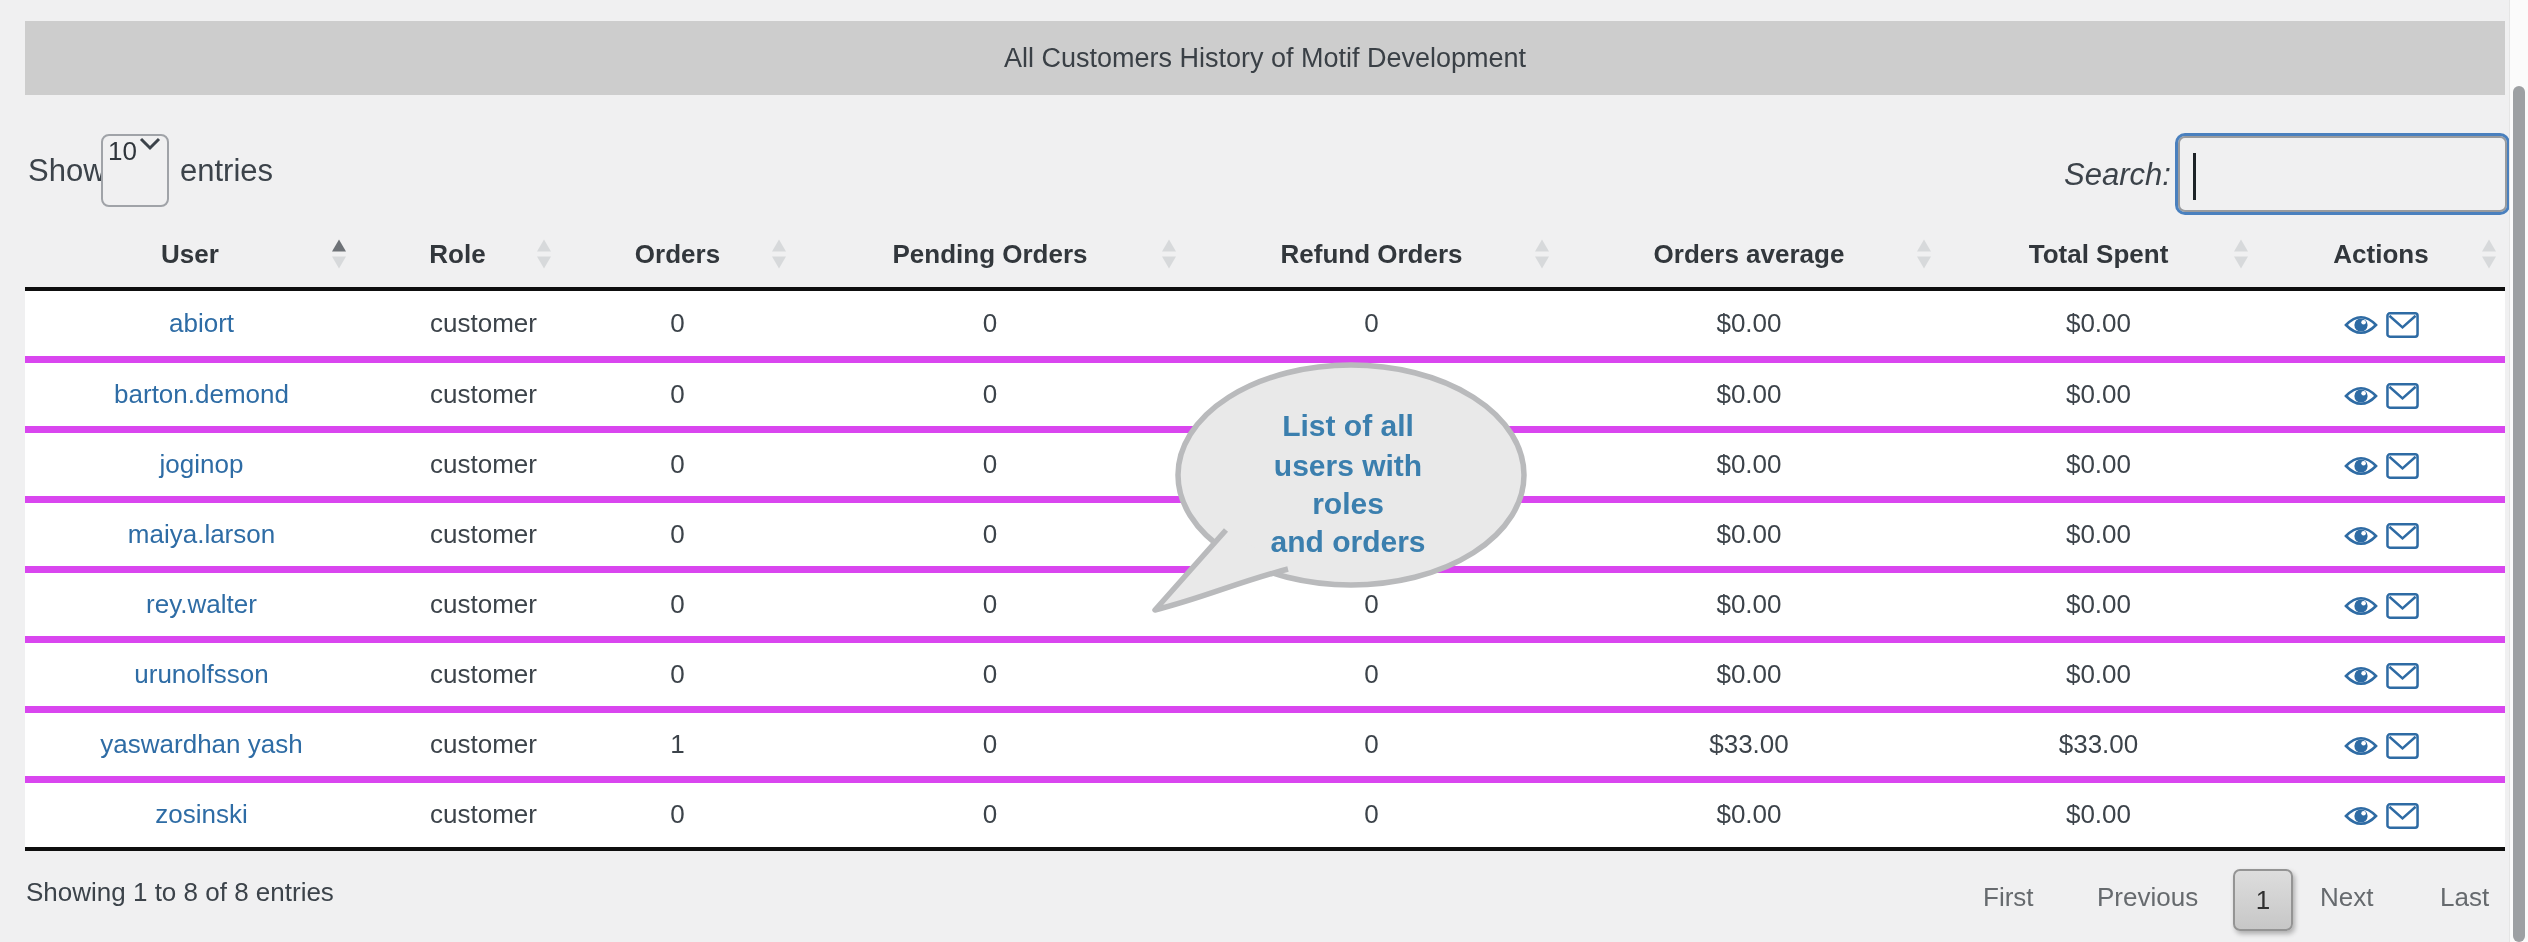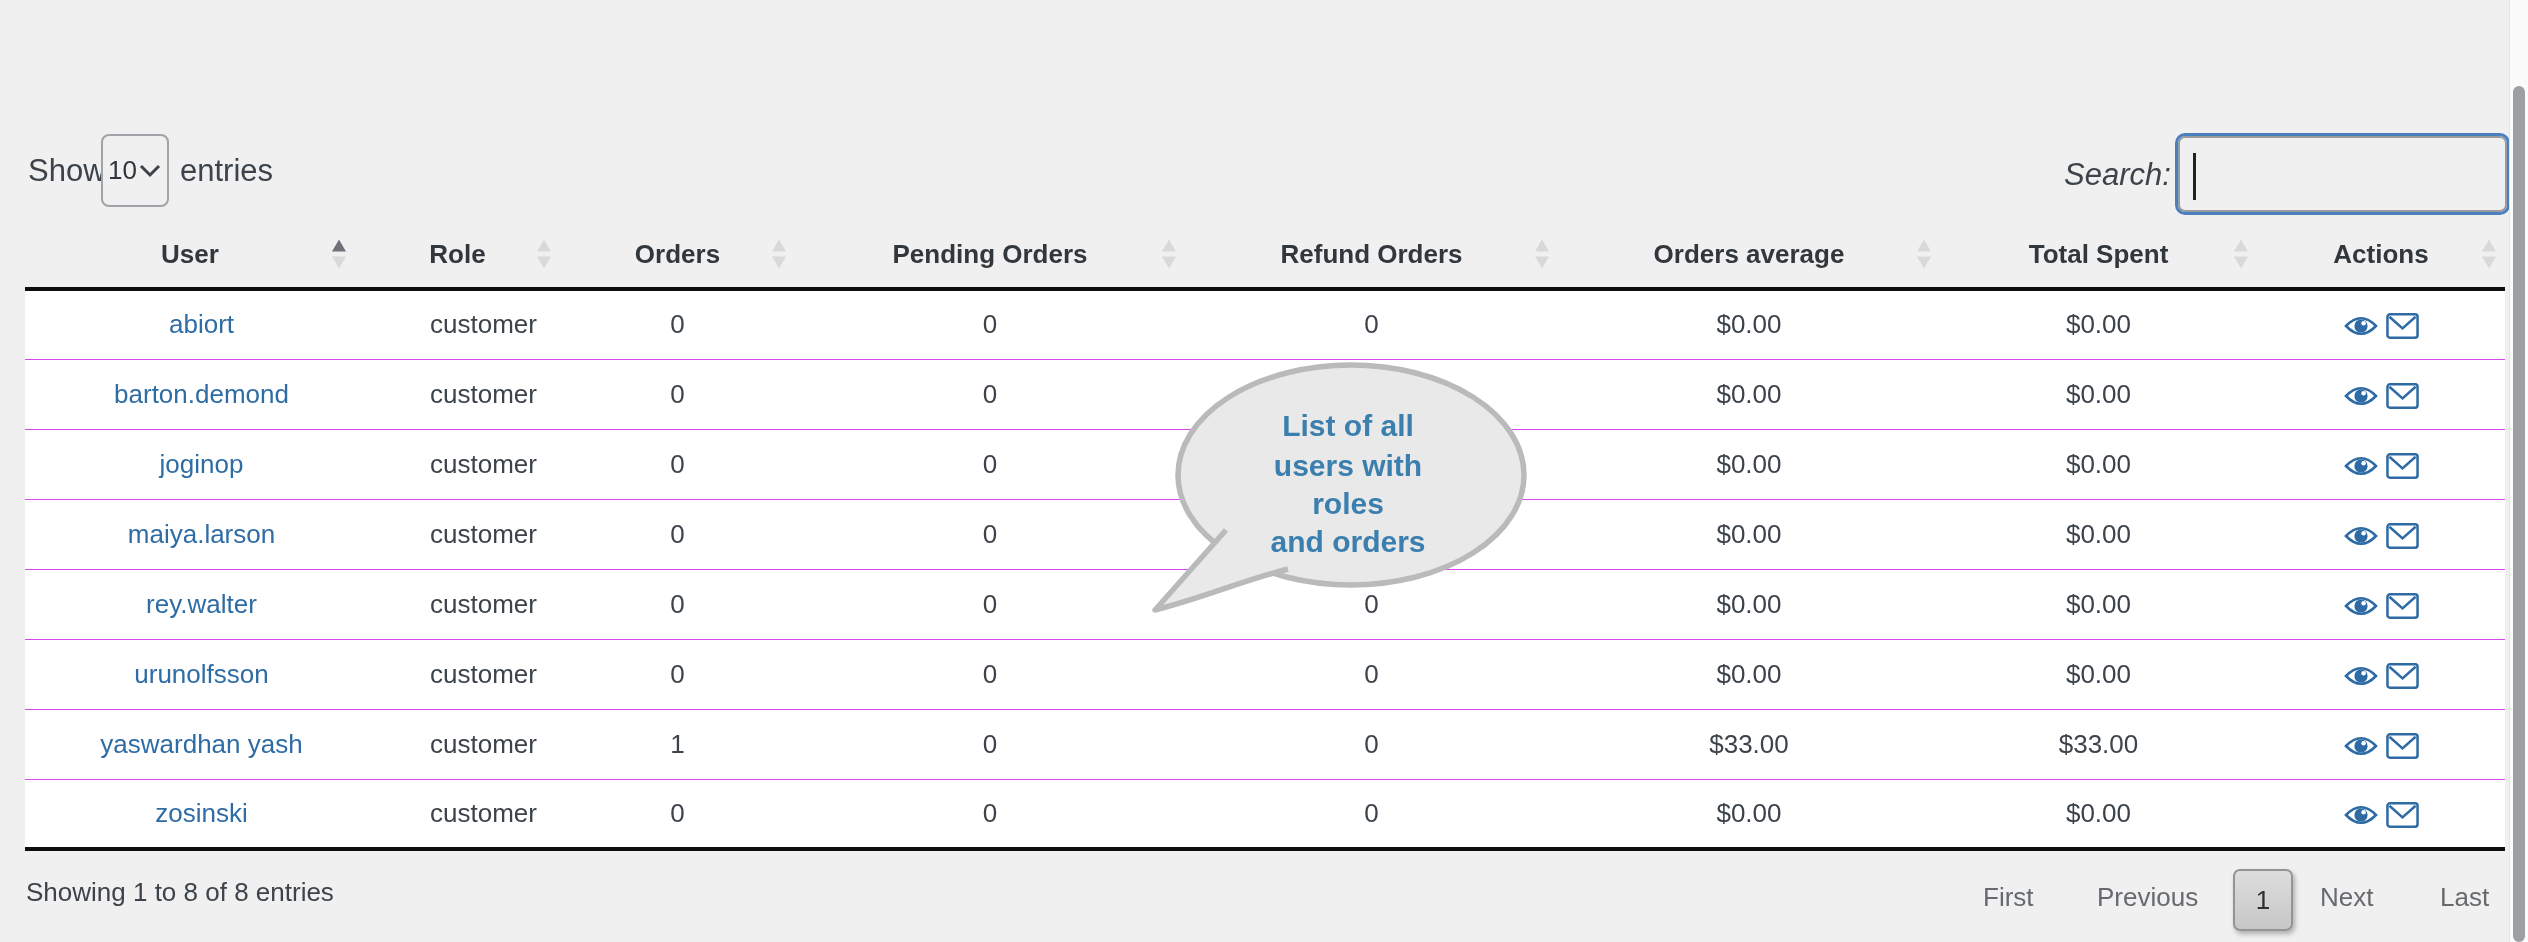--- a/index.html
+++ b/index.html
@@ -24,21 +24,21 @@
   
   .show-label, .entries-label, .search-label {
     position: absolute; font-size: 31px; color: #3c434a; line-height: 30px;
   }
   .show-label { left: 28px; top: 156px; }
   .entries-label { left: 180px; top: 156px; }
   .page-size {
     position: absolute; left: 101px; top: 134px;
     width: 68px; height: 73px;
     border: 2px solid #a0a3a8; border-radius: 8px;
-    display: flex; align-items: center; justify-content: center; gap: 1px;
+    display: flex; justify-content: center; gap: 1px;
     font-size: 26px; color: #2f353b; background: #f0f0f1;
     cursor: pointer;
   }
   .search-label { left: 2064px; top: 160px; width: 100px; font-style: italic; }
   .search-box {
     position: absolute; left: 2175px; top: 133px;
     width: 335px; height: 82px;
     background: #f0f0f1;
     border: 3px solid #4a80be;
     box-shadow: inset 0 0 0 2px #999b9e;
@@ -60,21 +60,21 @@
     font-size: 26px; font-weight: bold; color: #32373c;
     text-align: center; position: relative;
     border-bottom: 4px solid #0e0e0e;
     cursor: pointer;
   }
   table.report td {
     height: 70px;
     font-size: 26px; color: #3c434a;
     background: #ffffff; text-align: center;
   }
-  table.report tbody tr + tr td { border-top: 1px solid #d946ef; }
+  table.report tbody tr + tr td { border-top: 7px solid #d946ef; }
   table.report tbody tr:last-child td { border-bottom: 4px solid #0e0e0e; }
   td.c-user { background: #f6f7f7; text-align: left; padding-left: 23px; }
   td.c-role { text-align: left; padding-left: 52px; }
   a.user-link { color: #2e6ca5; cursor: pointer; }
 
   .arrows {
     position: absolute; right: 9px; top: 50%;
     transform: translateY(-50%);
   }
   .arr { display: block; width: 0; height: 0;
@@ -124,20 +124,23 @@
     position: absolute; left: 3px; top: 86px;
     width: 12px; height: 856px;
     background: #9da0a3; border-radius: 7px;
   }
 </style>
 </head>
 <body>
 
 <div id="screen">
 
+  <div class="title-bar">
+    <span>All Customers History of Motif Development</span>
+  </div>
 
   <span class="show-label">Show</span>
   <div class="page-size">
     <span>10</span>
     <svg width="24" height="16" viewBox="0 0 24 16">
       <path d="M3 3 L12 12 L21 3" fill="none" stroke="#3c434a" stroke-width="3"></path>
     </svg>
   </div>
   <span class="entries-label">entries</span>
 

